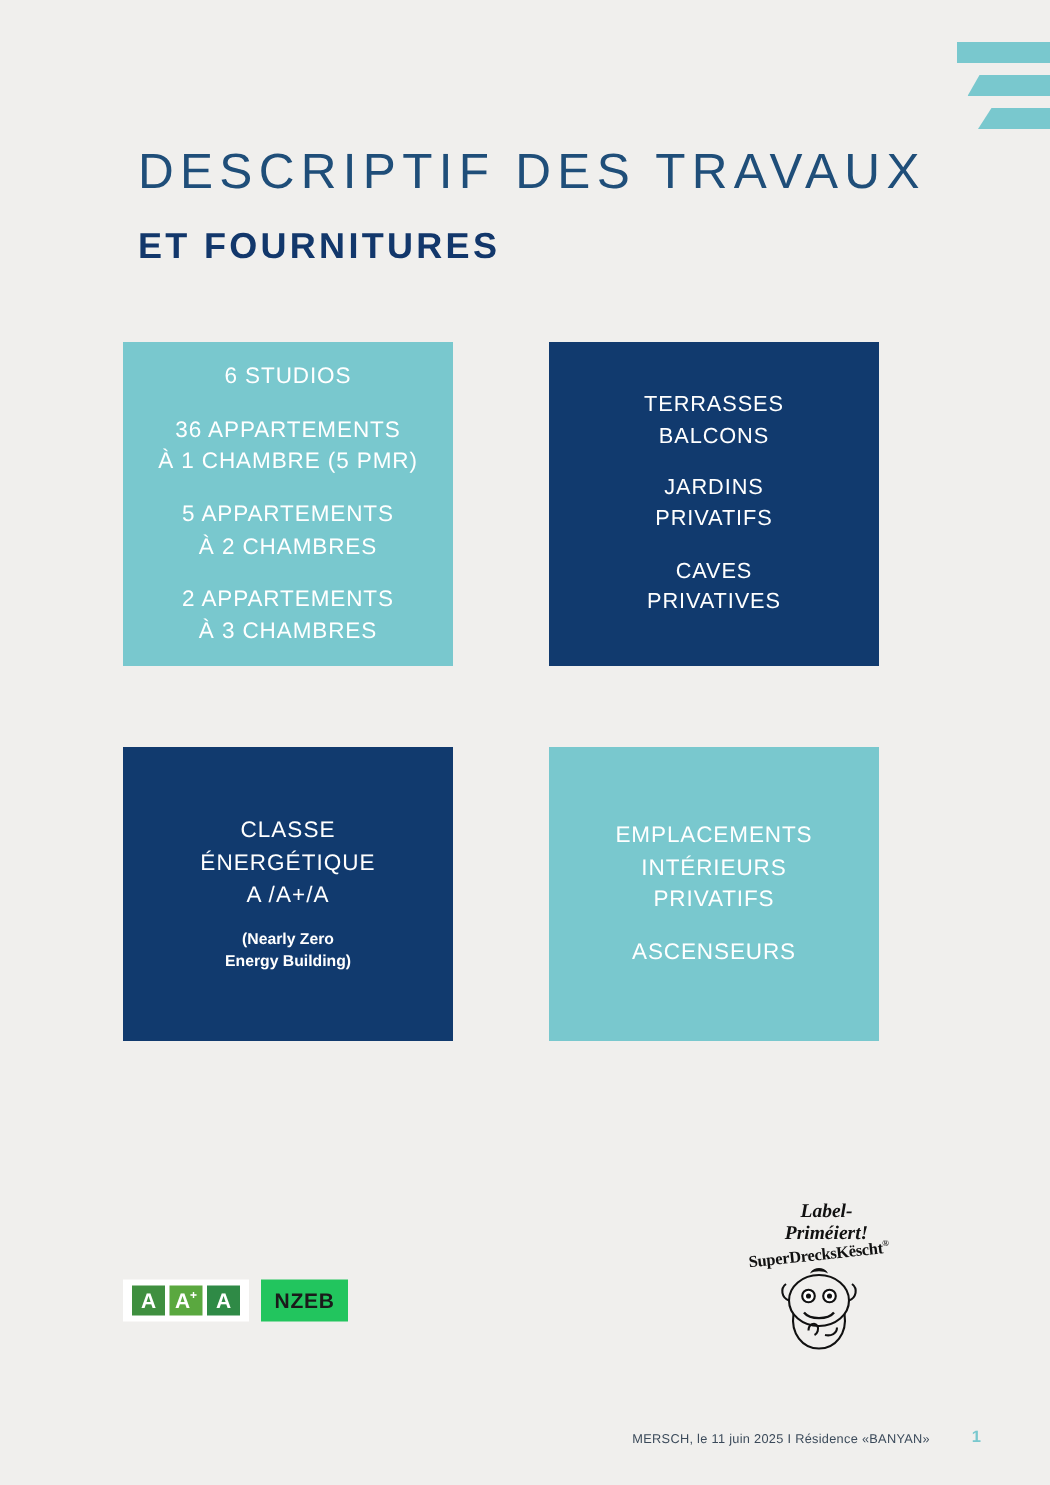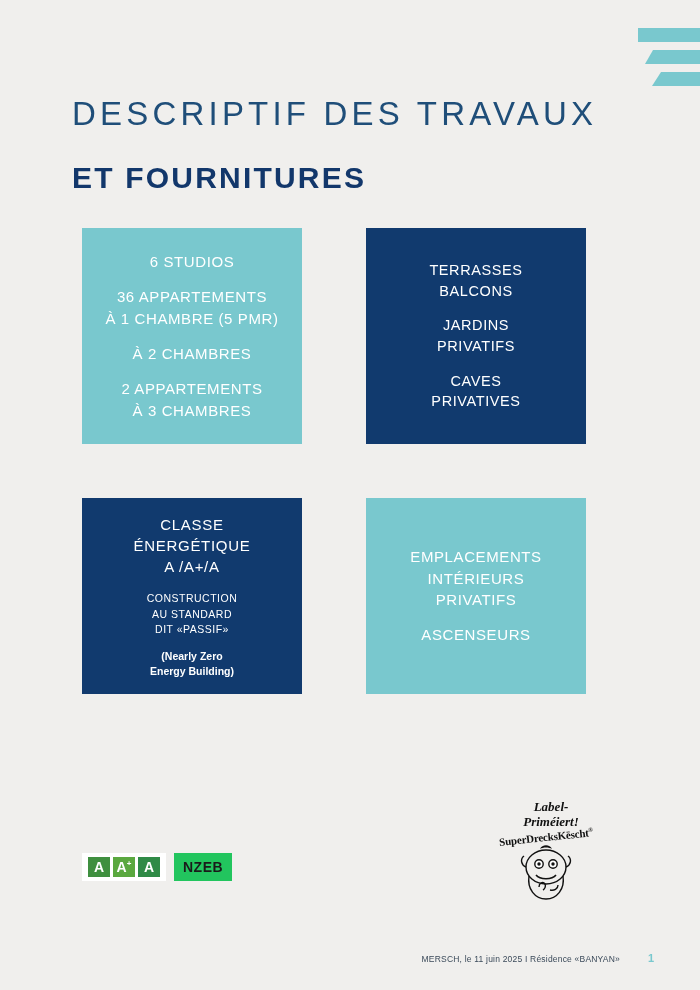--- a/index.html
+++ b/index.html
@@ -31,36 +31,36 @@
   }
   .deco .bar1 { width: 62px; margin-left: 10px; }
   .deco .bar2 { width: 55px; margin-left: 17px;
                 clip-path: polygon(8px 0, 100% 0, 100% 100%, 0 100%); }
   .deco .bar3 { width: 48px; margin-left: 24px;
                 clip-path: polygon(9px 0, 100% 0, 100% 100%, 0 100%); }
 
   
   .title-wrap {
     position: absolute;
-    left: 72px;
+    left: 92px;
     top: 95px;
   }
   .title-line1 {
     font-size: 33px;
     letter-spacing: 4.2px;
     color: #1f4e79;
     font-weight: 400;
     white-space: nowrap;
   }
   .title-line2 {
-    font-size: 30px;
+    font-size: 24px;
     letter-spacing: 2.2px;
     color: #12376b;
     font-weight: 700;
-    margin-top: 28px;
+    margin-top: 18px;
     white-space: nowrap;
   }
 
   
   .boxes {
     position: absolute;
     left: 82px;
     top: 228px;
     width: 536px;
   }
@@ -229,20 +229,21 @@
 
       <div class="box teal h1">
         <div class="grp">
           <div class="line big">6 STUDIOS</div>
         </div>
         <div class="grp">
           <div class="line big">36 APPARTEMENTS</div>
           <div class="line big">À 1 CHAMBRE (5 PMR)</div>
         </div>
         <div class="grp">
+          <div class="line big">5 APPARTEMENTS</div>
           <div class="line big">À 2 CHAMBRES</div>
         </div>
         <div class="grp">
           <div class="line big">2 APPARTEMENTS</div>
           <div class="line big">À 3 CHAMBRES</div>
         </div>
       </div>
 
       <div class="box navy h1">
         <div class="grp">
@@ -261,25 +262,20 @@
 
     </div>
 
     <div class="row">
 
       <div class="box navy h2">
         <div class="ce-title">
           <div class="line">CLASSE</div>
           <div class="line">ÉNERGÉTIQUE</div>
           <div class="line">A /A+/A</div>
-        </div>
-        <div class="ce-sub">
-          <div>CONSTRUCTION</div>
-          <div>AU STANDARD</div>
-          <div>DIT «PASSIF»</div>
         </div>
         <div class="ce-note">
           <div>(Nearly Zero</div>
           <div>Energy Building)</div>
         </div>
       </div>
 
       <div class="box teal h2">
         <div class="grp">
           <div class="line big">EMPLACEMENTS</div>

